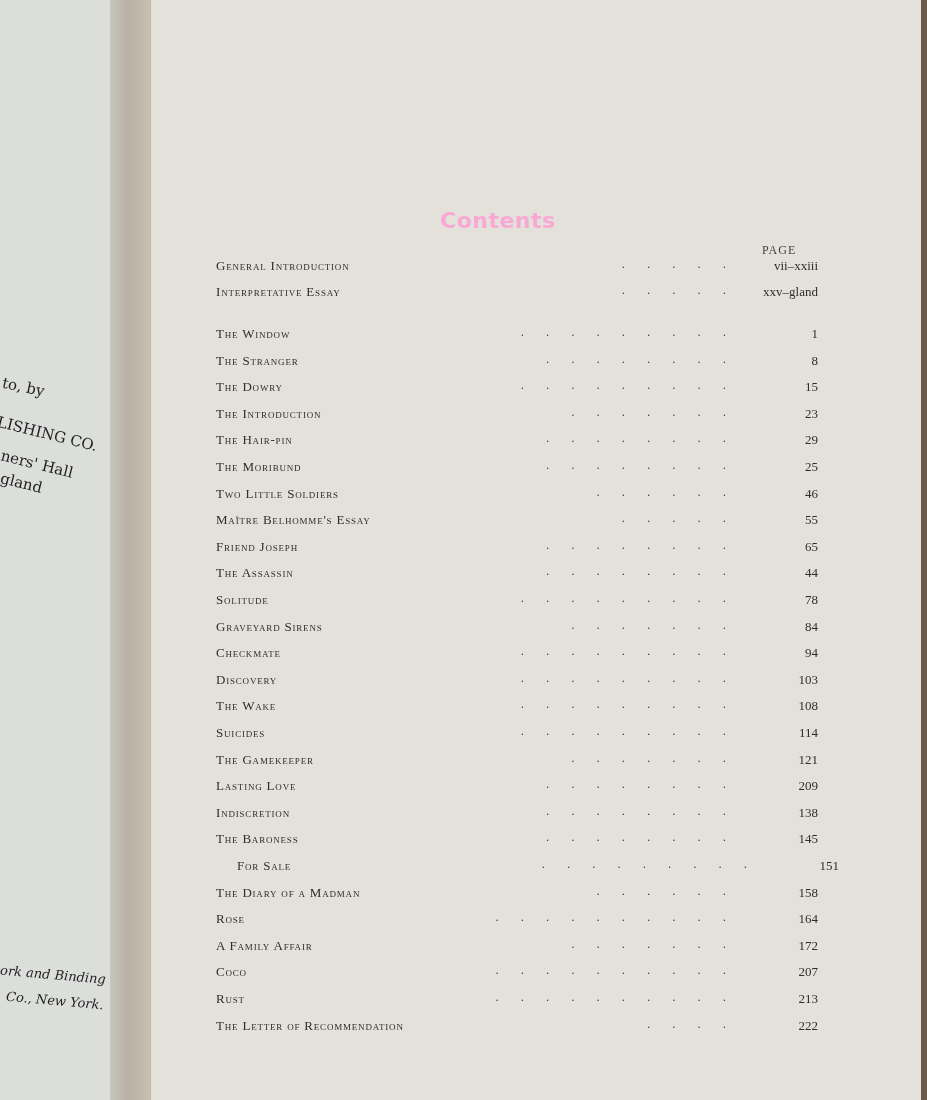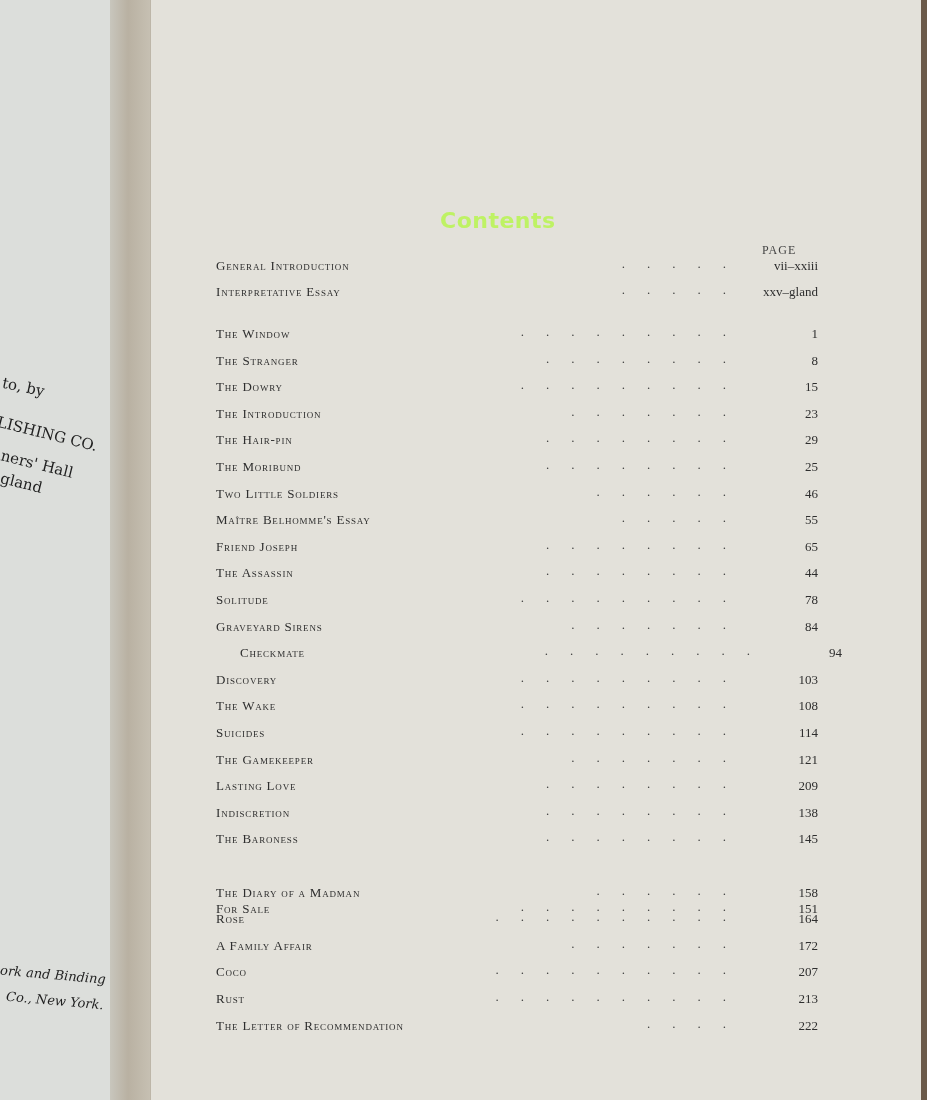--- a/index.html
+++ b/index.html
@@ -2,21 +2,21 @@
 <html><head>
 <meta charset="utf-8">
 <style>
   html, body { margin:0; padding:0; }
   body { width:927px; height:1100px; position:relative; overflow:hidden; background:#6b5a4a; font-family:"Liberation Serif", serif; }
   .left-page { position:absolute; left:0; top:0; width:138px; height:1100px; background:#dcdedb; }
   .gutter { position:absolute; left:110px; top:0; width:45px; height:1100px; background:linear-gradient(90deg,#c8c6bd,#b9b1a2 40%,#c9c3b6); }
   .right-page { position:absolute; left:150px; top:0; width:770px; height:1100px; background:#e3e1da; border-left:1px solid #bdb6a8; }
   .imprint { position:absolute; color:#1f1f1f; font-family:"DejaVu Serif", serif; font-size:15px; white-space:nowrap; }
   .imprint.italic { font-style:italic; font-size:13px; }
-  .title { position:absolute; left:440px; top:208px; font-family:"DejaVu Sans", sans-serif; font-weight:bold; font-size:22px; color:#bef264; letter-spacing:0.5px; }
+  .title { position:absolute; left:440px; top:208px; font-family:"DejaVu Sans", sans-serif; font-weight:bold; font-size:22px; color:#f9a8d4; letter-spacing:0.5px; }
   .page-label { position:absolute; left:762px; top:243px; font-size:12px; letter-spacing:1px; color:#444; }
   .row { position:absolute; left:216px; width:602px; height:22px; font-size:13px; color:#2e2e2e; }
   .row .name { position:absolute; left:0; top:0; font-variant:small-caps; letter-spacing:0.8px; white-space:nowrap; }
   .row .dots { position:absolute; right:70px; top:-2px; letter-spacing:22px; color:#444; white-space:nowrap; }
   .row .pg { position:absolute; right:0; top:0; white-space:nowrap; }
 </style>
 </head>
 <body>
 
 <div class="left-page">
@@ -98,21 +98,21 @@
     <div class="row" style="top: 592px;">
       <span class="name">Solitude</span>
       <span class="dots">.........</span>
       <span class="pg">78</span>
     </div>
     <div class="row" style="top: 618.6px;">
       <span class="name">Graveyard Sirens</span>
       <span class="dots">.......</span>
       <span class="pg">84</span>
     </div>
-    <div class="row" style="top: 645.2px; margin-left: 24px;">
+    <div class="row" style="top: 645.2px;">
       <span class="name">Checkmate</span>
       <span class="dots">.........</span>
       <span class="pg">94</span>
     </div>
     <div class="row" style="top: 671.8px;">
       <span class="name">Discovery</span>
       <span class="dots">.........</span>
       <span class="pg">103</span>
     </div>
     <div class="row" style="top: 698.4px;">
@@ -138,21 +138,21 @@
     <div class="row" style="top: 804.8px;">
       <span class="name">Indiscretion</span>
       <span class="dots">........</span>
       <span class="pg">138</span>
     </div>
     <div class="row" style="top: 831.4px;">
       <span class="name">The Baroness</span>
       <span class="dots">........</span>
       <span class="pg">145</span>
     </div>
-    <div class="row" style="top: 901px;">
+    <div class="row" style="top: 858px; margin-left: 21px;">
       <span class="name">For Sale</span>
       <span class="dots">.........</span>
       <span class="pg">151</span>
     </div>
     <div class="row" style="top: 884.6px;">
       <span class="name">The Diary of a Madman</span>
       <span class="dots">......</span>
       <span class="pg">158</span>
     </div>
     <div class="row" style="top: 911.2px;">

